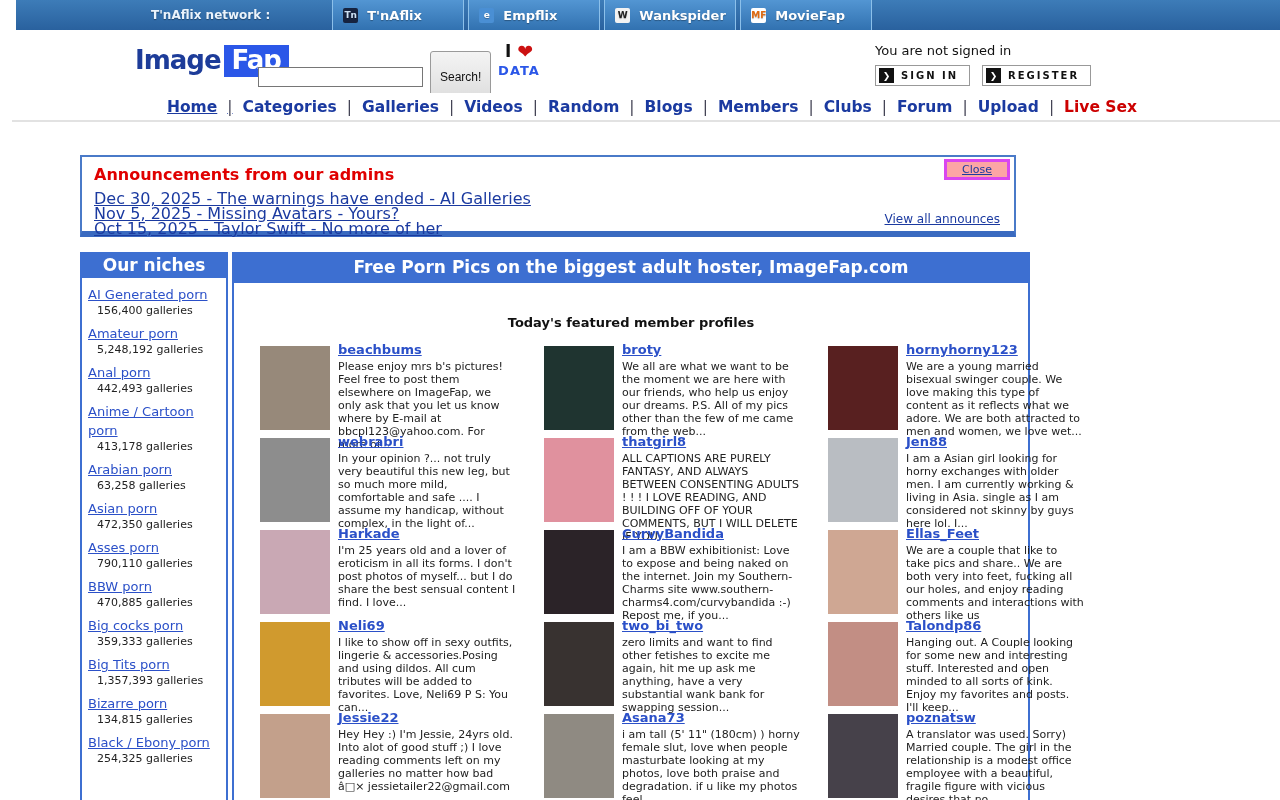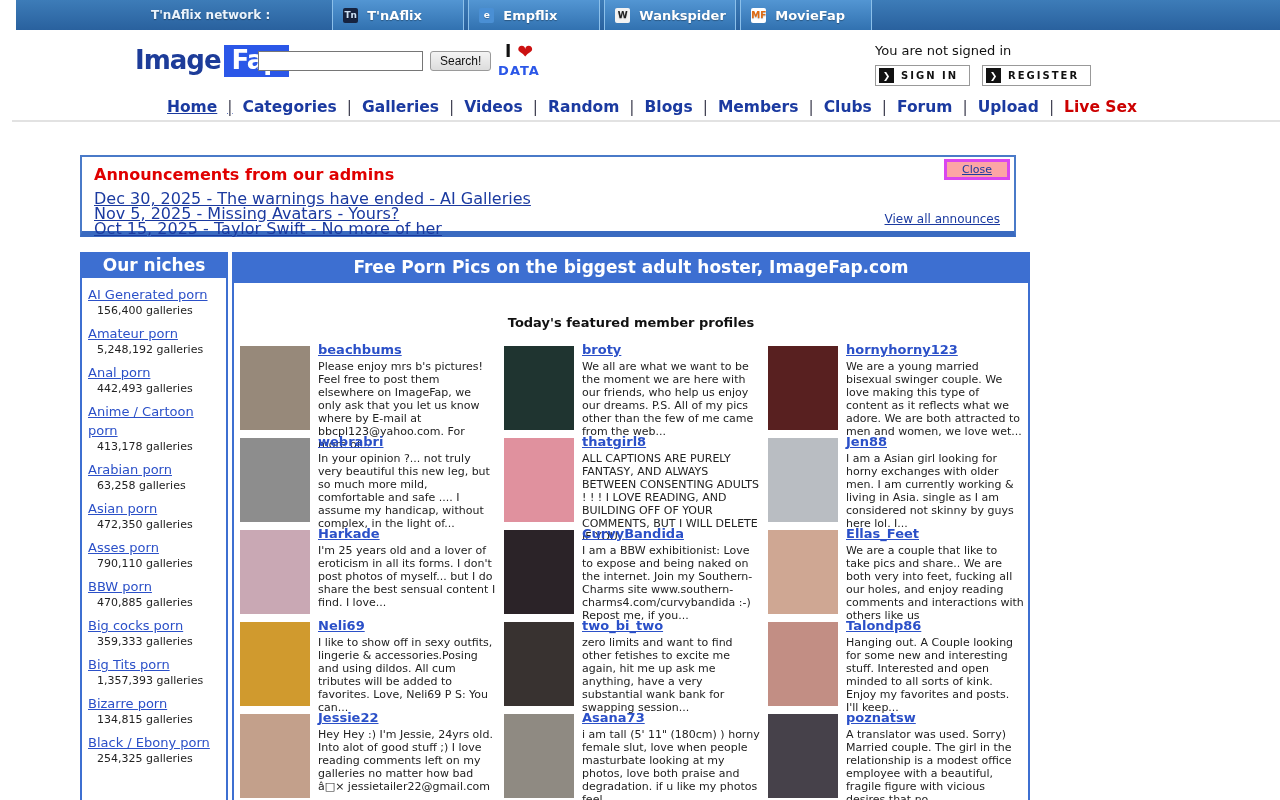--- a/index.html
+++ b/index.html
@@ -21,21 +21,21 @@
   .net-icon { width:15px; height:15px; display:flex; align-items:center; justify-content:center;
               font-size:9px; font-weight:bold; border-radius:2px; flex:0 0 15px; }
 
   
   .header { position:absolute; left:0; top:30px; width:1280px; height:63px; background:#fff; }
   .logo { position:absolute; left:135px; top:15px; font-size:26px; font-weight:bold;
           color:#1d3c99; letter-spacing:-1px; }
   .logo-fap { background:#2b57e8; color:#fff; padding:0 8px 2px; margin-left:3px; }
   .search-form { position:absolute; left:258px; top:21px; display:flex; align-items:center; }
   .search-input { width:165px; height:20px; border:1px solid #767676; font-size:12px; padding:1px 4px; }
-  .search-btn { margin-left:7px; font-size:12px; padding:2px 9px; border:1px solid #9a9a9a;
+  .search-btn { margin-left:7px; font-size:12px; padding:18px 9px; border:1px solid #9a9a9a;
                 background:linear-gradient(#f4f4f4,#dcdcdc); border-radius:3px; color:#111; }
   .data-logo { position:absolute; left:496px; top:12px; text-align:center; line-height:1; width:46px; }
   .data-top { font-size:17px; font-weight:bold; color:#111; }
   .data-heart { color:#cc1111; font-size:19px; vertical-align:-1px; }
   .data-word { color:#2b57e8; font-weight:bold; font-size:13px; letter-spacing:1px; margin-top:3px; }
   .account { position:absolute; left:875px; top:13px; }
   .acct-status { font-size:13px; color:#111; }
   .acct-btns { display:flex; gap:12px; margin-top:7px; }
   .acct-btn { display:flex; align-items:center; gap:7px; border:1px solid #999; background:#fff;
               padding:2px 11px 2px 3px; font-size:10px; font-weight:bold; letter-spacing:2px; color:#111; }
@@ -71,21 +71,21 @@
   .niche-count { font-size:11px; color:#222; padding-left:9px; line-height:13px; margin-top:1px; }
 
   
   .main { position:absolute; left:232px; top:252px; width:798px; height:560px;
           border:2px solid #3d6fd1; background:#fff; }
   .main-banner { background:#3d6fd1; color:#fff; font-weight:bold; font-size:17px;
                  text-align:center; padding:3px 0 6px; }
   .featured-heading { text-align:center; font-size:13px; font-weight:bold; color:#111; margin-top:32px; }
   .profiles { display:grid; grid-template-columns:repeat(3,1fr); grid-auto-rows:92px;
               padding:9px 4px 0 6px; column-gap:8px; }
-  .profile { display:flex; gap:8px; overflow:visible; }
+  .profile { display:flex; gap:8px; overflow:visible;margin-left:20px; }
   .thumb { width:70px; height:84px; flex:0 0 70px; margin-top:7px; background:#888; }
   .username { display:inline-block; font-size:13px; font-weight:bold; color:#2b50c8;
               text-decoration:underline; line-height:15px; }
   .desc { font-size:11px; color:#222; line-height:13px; margin-top:2px; width:178px; }
 </style>
 </head>
 <body>
 
 <div class="topbar">
   <span class="net-label">T'nAflix network :</span>

